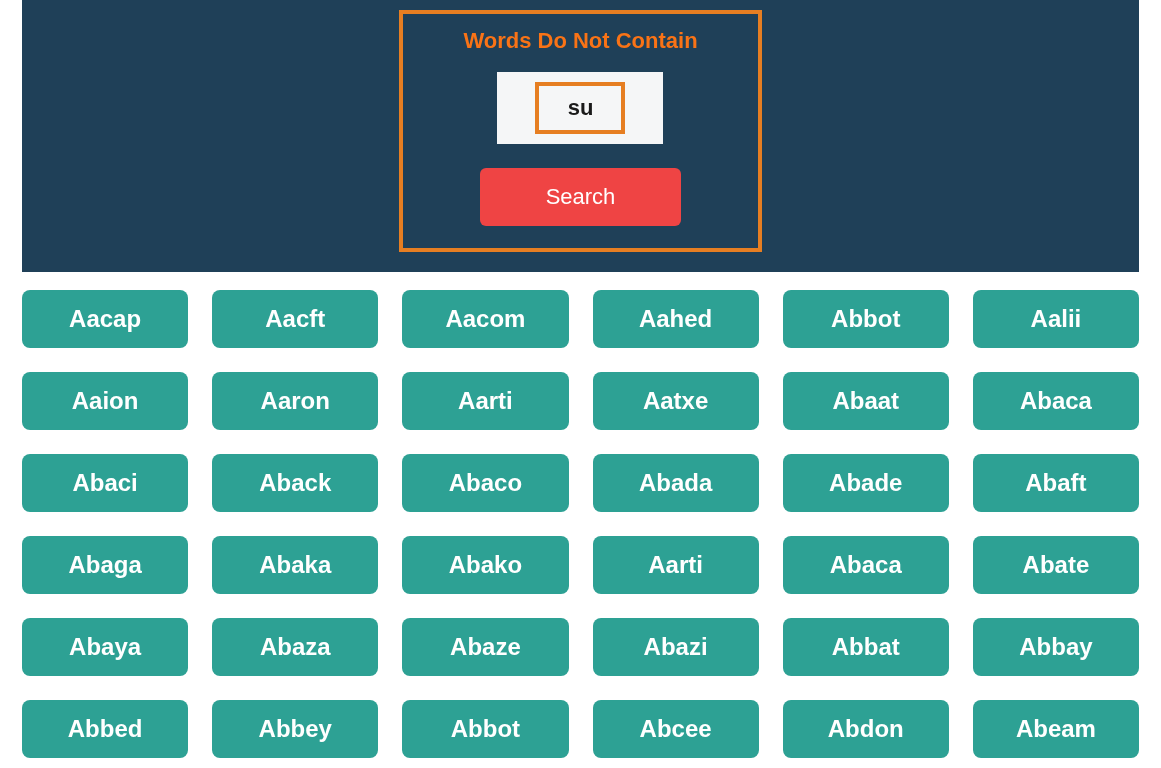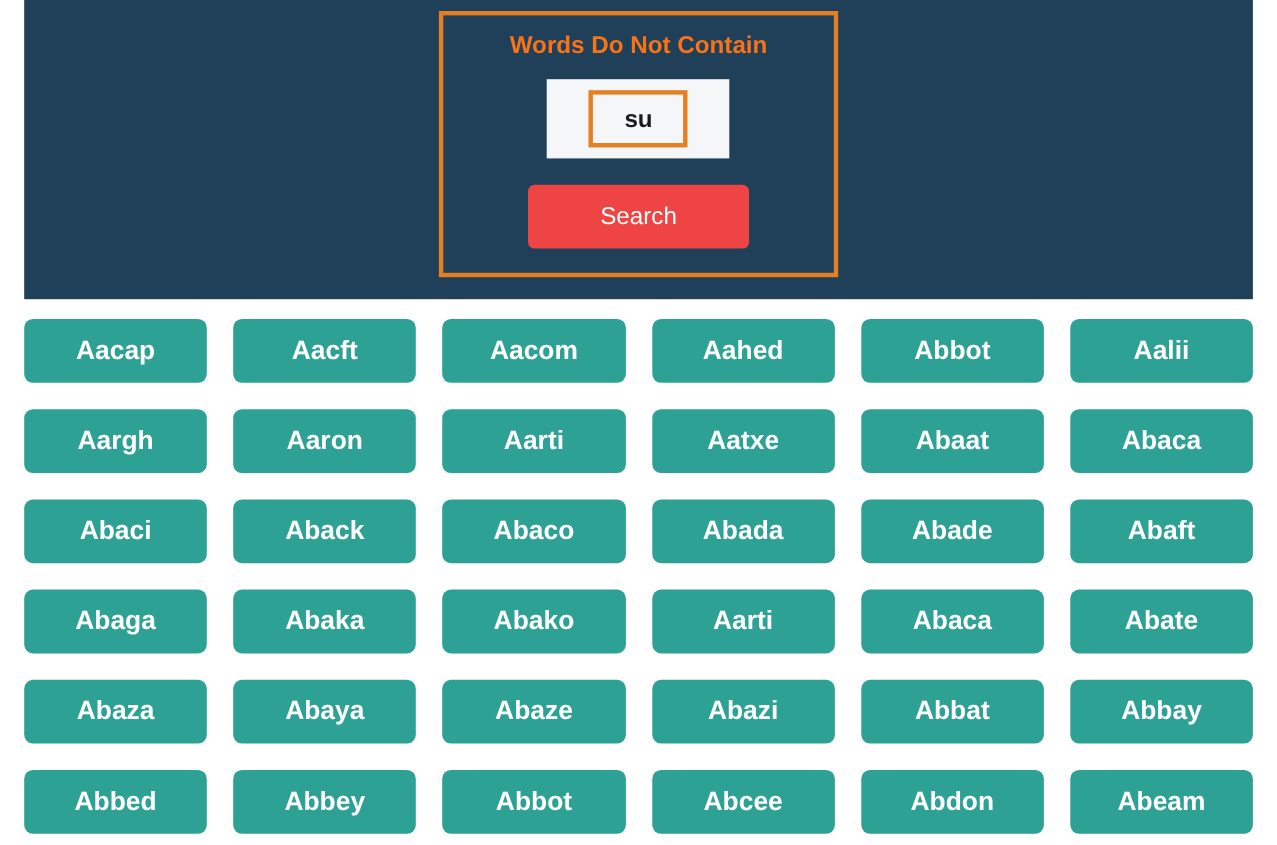--- a/index.html
+++ b/index.html
@@ -92,40 +92,40 @@
   </div>
 </div>
 
 <div class="words-grid" id="words-grid">
     <div class="word-item">Aacap</div>
     <div class="word-item">Aacft</div>
     <div class="word-item">Aacom</div>
     <div class="word-item">Aahed</div>
     <div class="word-item">Abbot</div>
     <div class="word-item">Aalii</div>
-    <div class="word-item">Aargh</div>
+    <div class="word-item">Aaion</div>
     <div class="word-item">Aaron</div>
     <div class="word-item">Aarti</div>
     <div class="word-item">Aatxe</div>
     <div class="word-item">Abaat</div>
     <div class="word-item">Abaca</div>
     <div class="word-item">Abaci</div>
     <div class="word-item">Aback</div>
     <div class="word-item">Abaco</div>
     <div class="word-item">Abada</div>
     <div class="word-item">Abade</div>
     <div class="word-item">Abaft</div>
     <div class="word-item">Abaga</div>
     <div class="word-item">Abaka</div>
     <div class="word-item">Abako</div>
     <div class="word-item">Aarti</div>
     <div class="word-item">Abaca</div>
     <div class="word-item">Abate</div>
+    <div class="word-item">Abaya</div>
     <div class="word-item">Abaza</div>
-    <div class="word-item">Abaya</div>
     <div class="word-item">Abaze</div>
     <div class="word-item">Abazi</div>
     <div class="word-item">Abbat</div>
     <div class="word-item">Abbay</div>
     <div class="word-item">Abbed</div>
     <div class="word-item">Abbey</div>
     <div class="word-item">Abbot</div>
     <div class="word-item">Abcee</div>
     <div class="word-item">Abdon</div>
     <div class="word-item">Abeam</div>

